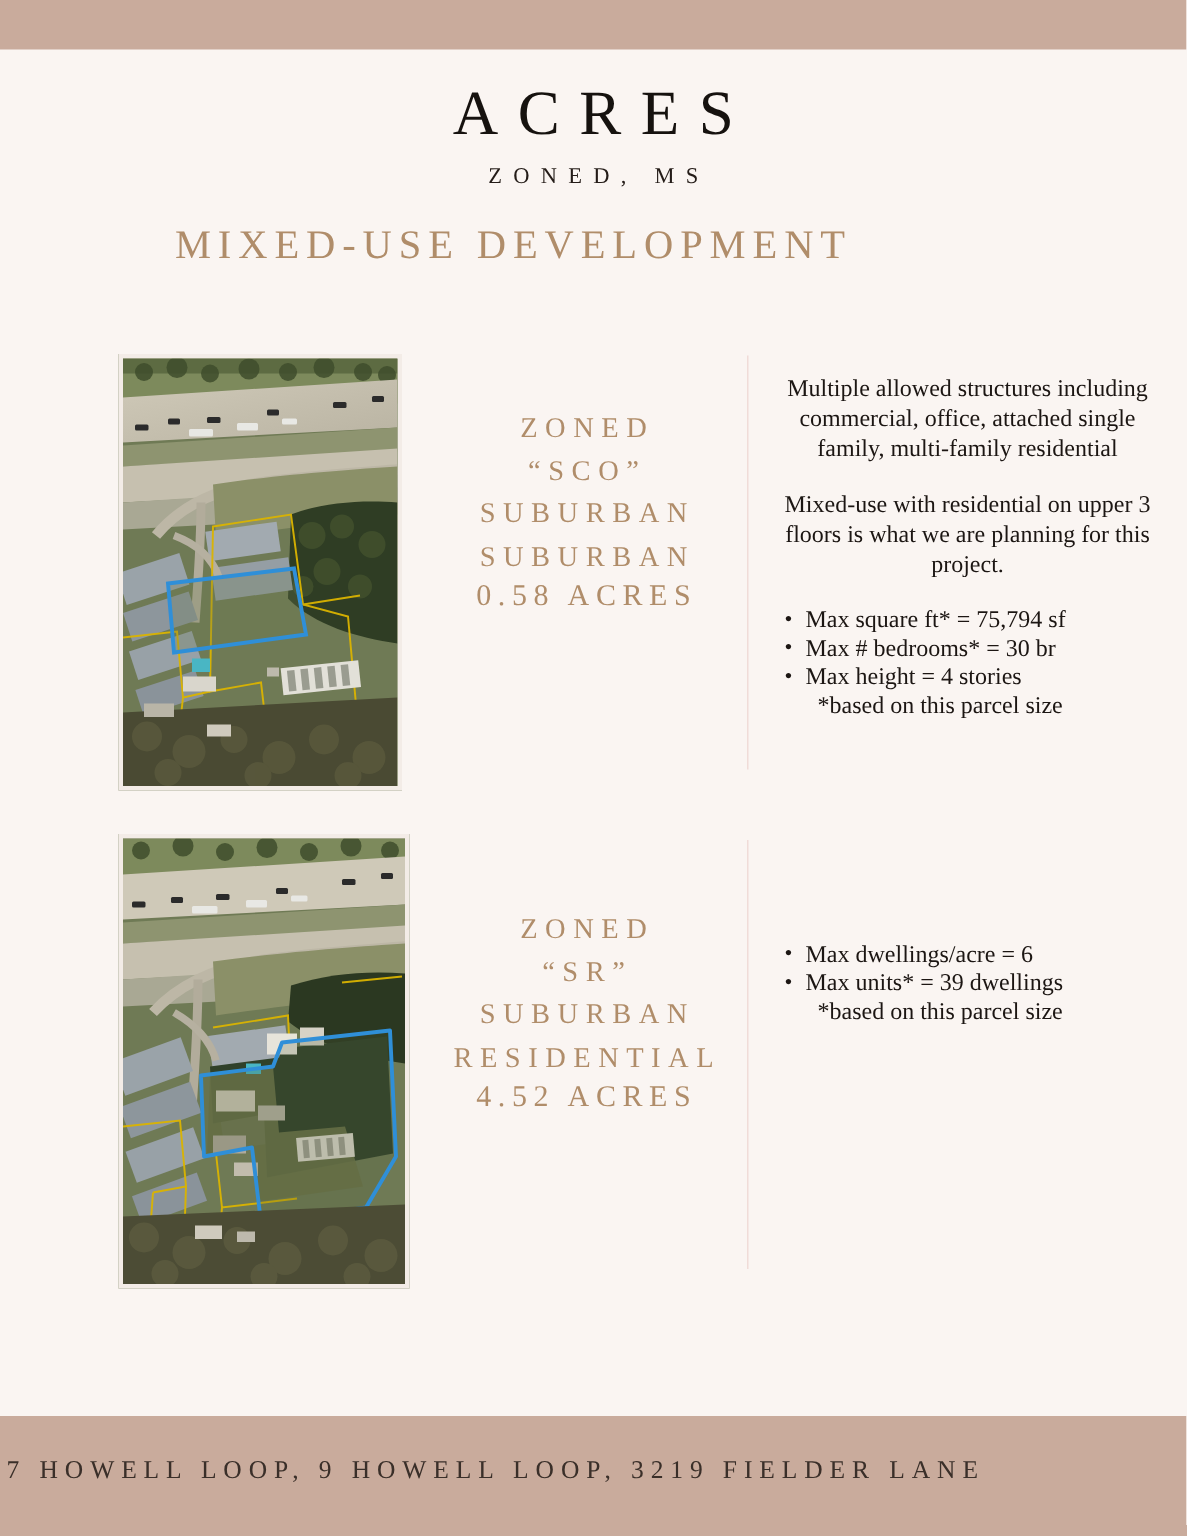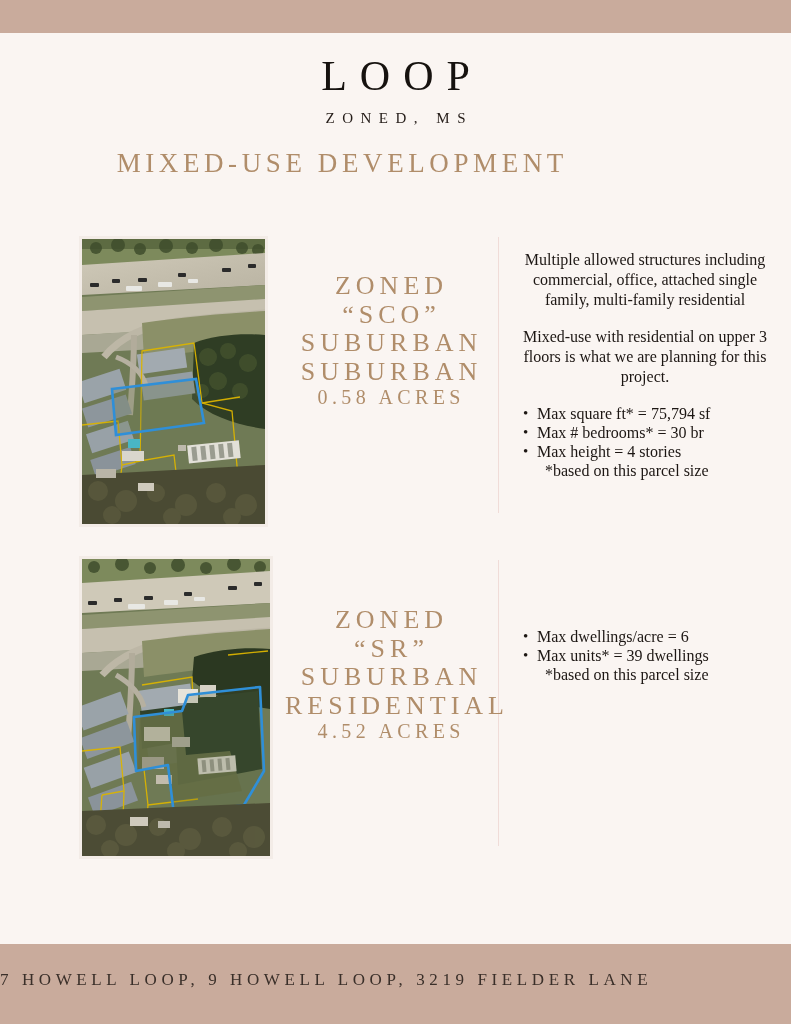--- a/index.html
+++ b/index.html
@@ -6,21 +6,21 @@
   body{
     width:791px;height:1024px;
     background:#faf5f2;
     font-family:"Liberation Serif", serif;
     position:relative;overflow:hidden;
   }
   .band{position:absolute;left:0;width:791px;background:#c9ab9c;}
   .band-top{top:0;height:33px;}
   .band-bottom{top:944px;height:80px;}
   .footer-addr{
-    position:absolute;left:0;top:970px;width:661px;
+    position:absolute;left:0;top:970px;width:661px;text-align:center;
     font-size:17px;letter-spacing:4.6px;color:#3a2f29;
     font-family:"Liberation Serif", serif;
   }
   .title{
     position:absolute;left:0;top:52px;width:791px;text-align:center;
     font-size:42px;letter-spacing:13px;color:#16120f;
     font-family:"Liberation Serif", serif;text-indent:13px;
   }
   .subtitle{
     position:absolute;left:0;top:110px;width:791px;text-align:center;
@@ -38,41 +38,41 @@
     overflow:hidden;
   }
   .photo svg{display:block;}
   .divider{
     position:absolute;width:1px;background:#f0dcd8;left:498px;
   }
   .zone{
     position:absolute;text-align:center;color:#b08d6a;
     font-family:"Liberation Serif", serif;
   }
-  .zone .zline{font-size:26px;letter-spacing:5px;text-indent:5px;line-height:28.5px;}
+  .zone .zline{font-size:19px;letter-spacing:5px;text-indent:5px;line-height:28.5px;}
   .zone .acres{font-size:20px;letter-spacing:4.4px;text-indent:4.4px;}
   .detail{
     position:absolute;color:#1c1613;
     font-family:"Liberation Serif", serif;
     font-size:16px;line-height:20px;
   }
   .detail p{margin:0 0 17px 0;text-align:center;}
   .detail ul{margin:0;padding:0 0 0 18px;list-style:none;text-align:left;}
   .detail li{position:relative;margin:0;line-height:19px;}
   .detail li.bulleted::before{
     content:"\2022";position:absolute;left:-14px;top:0;font-size:15px;
   }
   .detail li.sub{padding-left:8px;}
 </style>
 </head>
 <body>
 
 <div class="band band-top"></div>
 
-<div class="title">LOOP</div>
+<div class="title">ACRES</div>
 <div class="subtitle">ZONED, MS</div>
 <div class="headline">MIXED-USE DEVELOPMENT</div>
 
 <div class="photo" id="photo1" style="top:236px;width:189px;height:291px;">
   <svg width="183" height="285" viewBox="0 0 183 285">
     <defs>
       <linearGradient id="g1road" x1="0" y1="0" x2="1" y2="1">
         <stop offset="0" stop-color="#cfc9b8"></stop>
           <stop offset="1" stop-color="#b9b3a2"></stop>
       </linearGradient>

